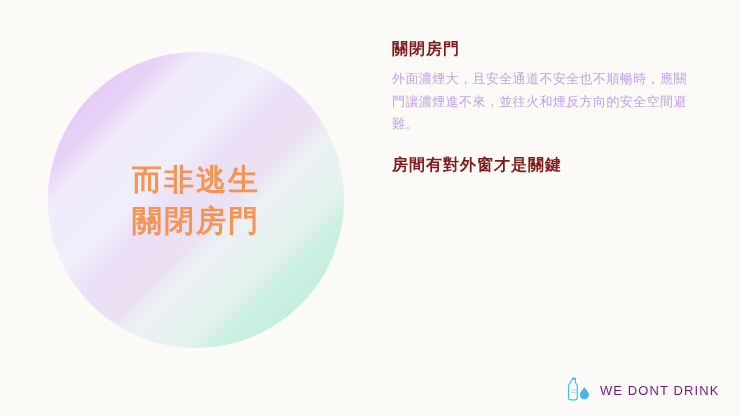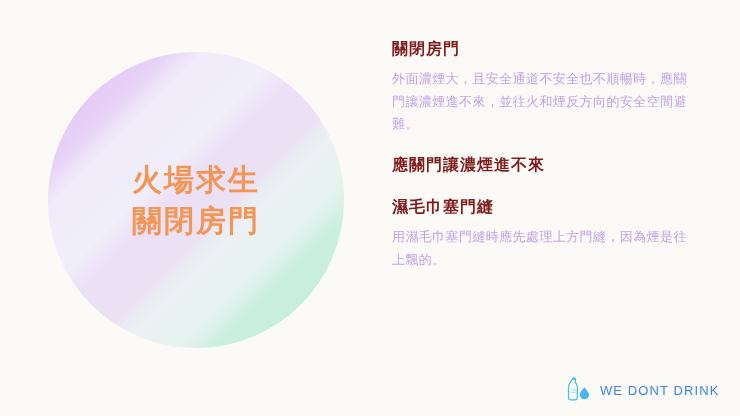--- a/index.html
+++ b/index.html
@@ -120,51 +120,47 @@
   #brand-logo {
     position:absolute;
     left:563px; top:377px;
     display:flex;
     align-items:center;
     gap:7px;
   }
   #brand-mark { display:block; }
   #brand-name {
     font-size:13px;
-    color:#3b82f6;
+    color:#701a75;
     letter-spacing:1.1px;
     white-space:nowrap;
   }
 </style>
 </head>
 <body>
 
 <div id="hero-panel">
   <div id="hero-circle"></div>
   <div id="hero-title">
-    <div class="hero-line">火場求生</div>
+    <div class="hero-line">而非逃生</div>
     <div class="hero-line">關閉房門</div>
   </div>
 </div>
 
 <div id="tips-panel">
 
   <div class="tip-block">
     <div class="tip-heading">關閉房門</div>
     <div class="tip-body">外面濃煙大，且安全通道不安全也不順暢時，應關門讓濃煙進不來，並往火和煙反方向的安全空間避難。</div>
   </div>
 
   <div class="tip-block">
-    <div class="tip-heading">應關門讓濃煙進不來</div>
+    <div class="tip-heading">房間有對外窗才是關鍵</div>
   </div>
 
-  <div class="tip-block">
-    <div class="tip-heading">濕毛巾塞門縫</div>
-    <div class="tip-body">用濕毛巾塞門縫時應先處理上方門縫，因為煙是往上飄的。</div>
-  </div>
 
 </div>
 
 <div id="brand-logo">
   <svg id="brand-mark" width="30" height="26" viewBox="0 0 30 26">
 
     <path d="M9.2 2.2 h3.2 v3.0 c0 1.0 1.9 2.2 1.9 4.2 v11.0
              c0 1.4 -0.9 2.4 -2.2 2.4 h-4.4
              c-1.3 0 -2.2 -1.0 -2.2 -2.4 v-11.0
              c0 -2.0 1.9 -3.2 1.9 -4.2 z" fill="none" stroke="#3FC3E0" stroke-width="1.2" stroke-linejoin="round"></path>

